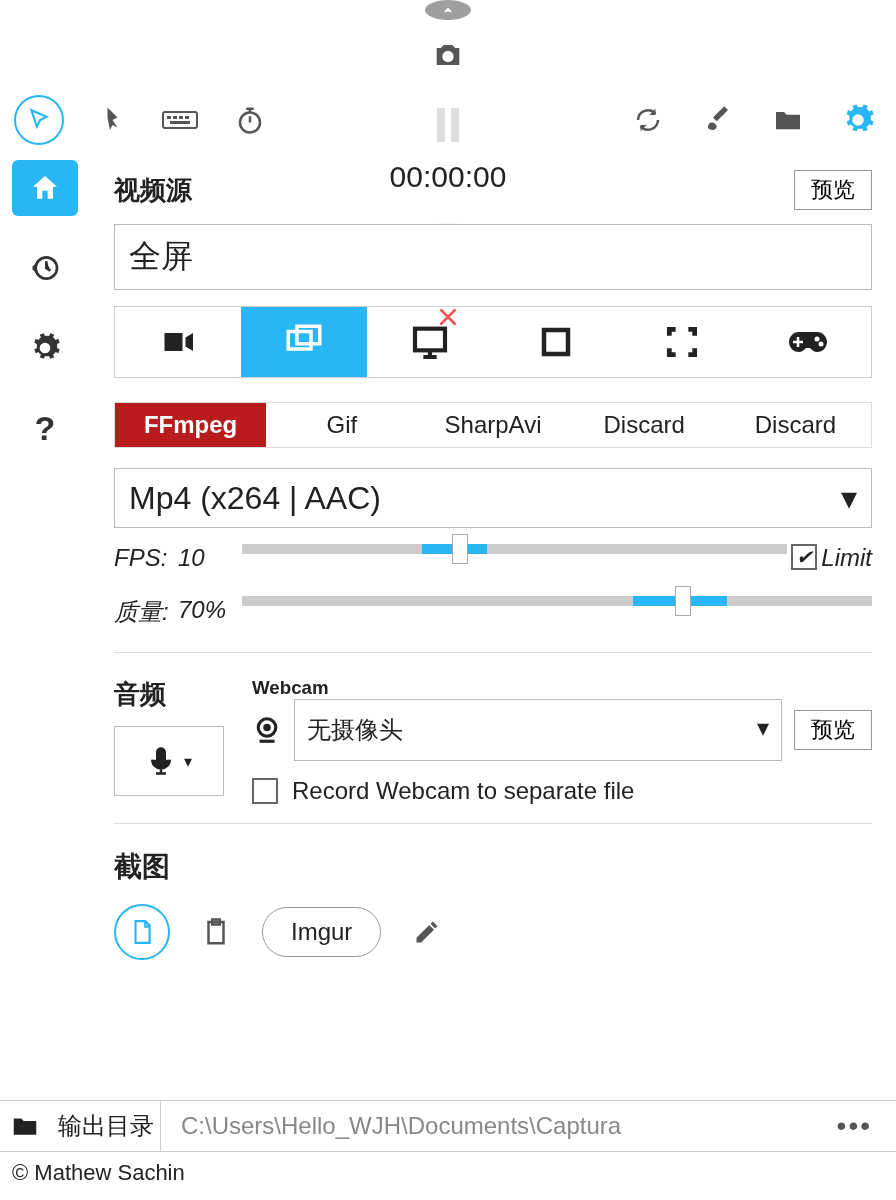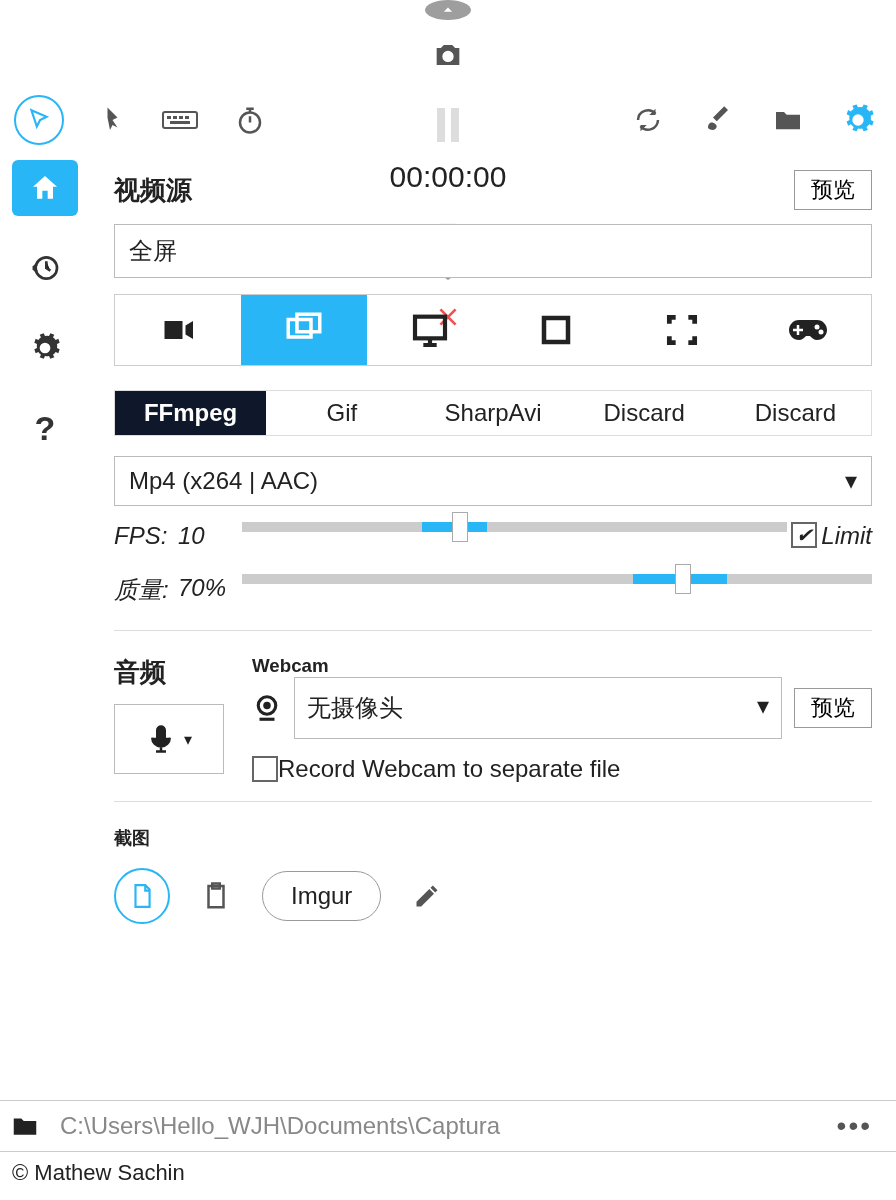--- a/index.html
+++ b/index.html
@@ -24,48 +24,48 @@
 .body-row { display: flex; height: 940px; }
 .side-nav { width: 90px; display: flex; flex-direction: column; align-items: center; padding-top: 0; gap: 24px; }
 .side-item { width: 66px; height: 56px; display: flex; align-items: center; justify-content: center; border-radius: 6px; color: #333; cursor: pointer; }
 .side-active { background: #29b6f6; color: #fff; }
 
 .main { flex: 1; padding: 10px 24px 0 24px; overflow: hidden; }
 .section-head { display: flex; align-items: center; margin-bottom: 14px; }
 .section-head h3 { font-size: 26px; font-weight: 600; }
 .btn-outline { border: 1px solid #999; padding: 4px 16px; font-size: 22px; background: #fff; cursor: pointer; }
 
-.select-box { width: 100%; border: 1px solid #bbb; padding: 10px 14px; font-size: 24px; margin-bottom: 16px; display: flex; align-items: center; justify-content: space-between; cursor: pointer; background:#fff; }
+.select-box { width: 100%; border: 1px solid #bbb; padding: 10px 14px; font-size: 32px; margin-bottom: 16px; display: flex; align-items: center; justify-content: space-between; cursor: pointer; background:#fff; }
 
 .source-grid { display: flex; border: 1px solid #ccc; margin-bottom: 24px; }
 .src-cell { flex: 1; height: 70px; display: flex; align-items: center; justify-content: center; cursor: pointer; }
 .src-active { background: #29b6f6; color: #fff; }
 
 .enc-tabs { display: flex; border: 1px solid #ddd; margin-bottom: 20px; }
 .enc-tab { flex: 1; text-align: center; padding: 8px 0; font-size: 24px; cursor: pointer; }
-.enc-active { background: #0f172a; color: #fff; font-weight: 600; }
+.enc-active { background: #b91c1c; color: #fff; font-weight: 600; }
 
 .slider-row { display: flex; align-items: flex-start; gap: 4px; margin-bottom: 24px; font-size: 24px; font-style: italic; }
 .slider-label { min-width: 60px; }
 .slider-val { min-width: 60px; }
 .track { flex: 1; height: 10px; background: #ccc; position: relative; }
 .fill { position: absolute; height: 10px; background: #29b6f6; }
 .thumb { position: absolute; width: 16px; height: 30px; background: #fff; border: 1px solid #aaa; top: -10px; transform: translateX(-50%); }
 .chk { width: 26px; height: 26px; border: 2px solid #666; display: flex; align-items: center; justify-content: center; }
 .chkmark { font-size: 20px; color: #222; }
 
 hr.div { border: none; border-top: 1px solid #ddd; margin: 18px 0 24px 0; }
 
 .aw-row { display: flex; gap: 28px; }
 .aw-col h3 { font-size: 26px; font-weight: 600; margin-bottom: 14px; }
 .audio-box { width: 110px; height: 70px; border: 1px solid #bbb; display: flex; align-items: center; justify-content: center; gap: 8px; cursor: pointer; }
 .webcam-col { flex: 1; }
 .wc-top { display: flex; align-items: center; gap: 12px; margin-bottom: 16px; }
 .wc-sel { flex: 1; border: 1px solid #bbb; padding: 14px 12px; font-size: 24px; display: flex; justify-content: space-between; cursor: pointer; }
-.rec-row { display: flex; align-items: center; gap: 0; font-size: 24px; }
+.rec-row { display: flex; align-items: center; gap: 14px; font-size: 24px; }
 
 .shot-row { display: flex; align-items: center; gap: 22px; margin-top: 18px; }
 .shot-circle { width: 56px; height: 56px; border: 2px solid #29b6f6; border-radius: 50%; display: flex; align-items: center; justify-content: center; color: #29b6f6; cursor: pointer; }
 .pill { border: 1px solid #999; border-radius: 30px; padding: 10px 28px; font-size: 24px; cursor: pointer; }
 
 .footer1 { height: 52px; border-top: 1px solid #ccc; border-bottom: 1px solid #ccc; display: flex; align-items: center; padding: 0 10px; gap: 12px; }
 .out-label { font-size: 24px; padding: 0 6px; border-right: 1px solid #ccc; height: 100%; display:flex; align-items:center;}
 .out-path { flex: 1; font-size: 24px; color: #888; padding-left: 8px; }
 .dots { font-size: 28px; color: #555; letter-spacing: 2px; padding: 0 14px; cursor: pointer; }
 .footer2 { padding: 8px 12px; font-size: 22px; }
@@ -294,21 +294,21 @@
         </div>
         <div class="rec-row">
           <div class="chk"></div>
           <span>Record Webcam to separate file</span>
         </div>
       </div>
     </div>
 
     <hr class="div">
 
-    <h3 style="font-size:18px;font-weight:600;">截图</h3>
+    <h3 style="font-size:28px;font-weight:600;">截图</h3>
     <div class="shot-row">
       <div class="shot-circle">
         <svg width="26" height="26" viewBox="0 0 24 24">
             <path fill="none" stroke="#29b6f6" stroke-width="2" d="M6 2h9l4 4v16H6zM15 2v5h4"></path>
           </svg>
       </div>
       <div class="tool-icon">
         <svg width="30" height="30" viewBox="0 0 24 24">
             <rect x="6" y="4" width="12" height="17" fill="none" stroke="#555" stroke-width="2"></rect>
             <rect x="9" y="2" width="6" height="4" fill="none" stroke="#555" stroke-width="2"></rect>
@@ -323,16 +323,17 @@
     </div>
   </div>
 </div>
 
 <div class="footer1">
   <span>
       <svg width="30" height="30" viewBox="0 0 24 24">
         <path fill="#222" d="M3 6h6l2 2h10v11H3z"></path>
       </svg>
     </span>
+  <div class="out-label">输出目录</div>
   <div class="out-path">C:\Users\Hello_WJH\Documents\Captura</div>
   <div class="dots">•••</div>
 </div>
 <div class="footer2">© Mathew Sachin</div>
 
 </body></html>

